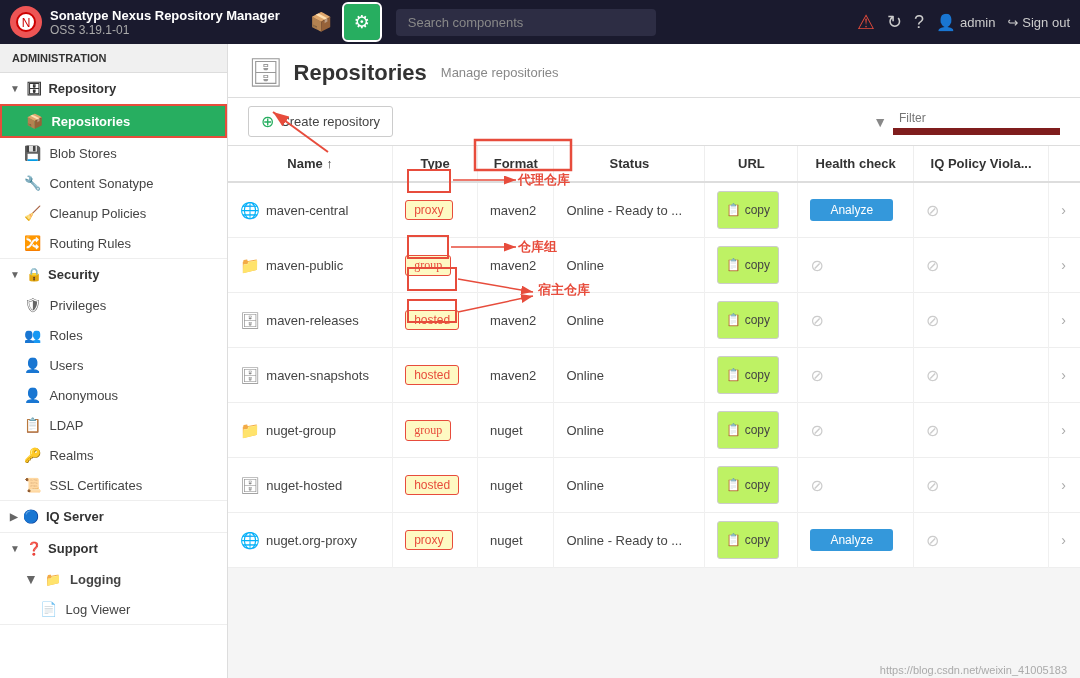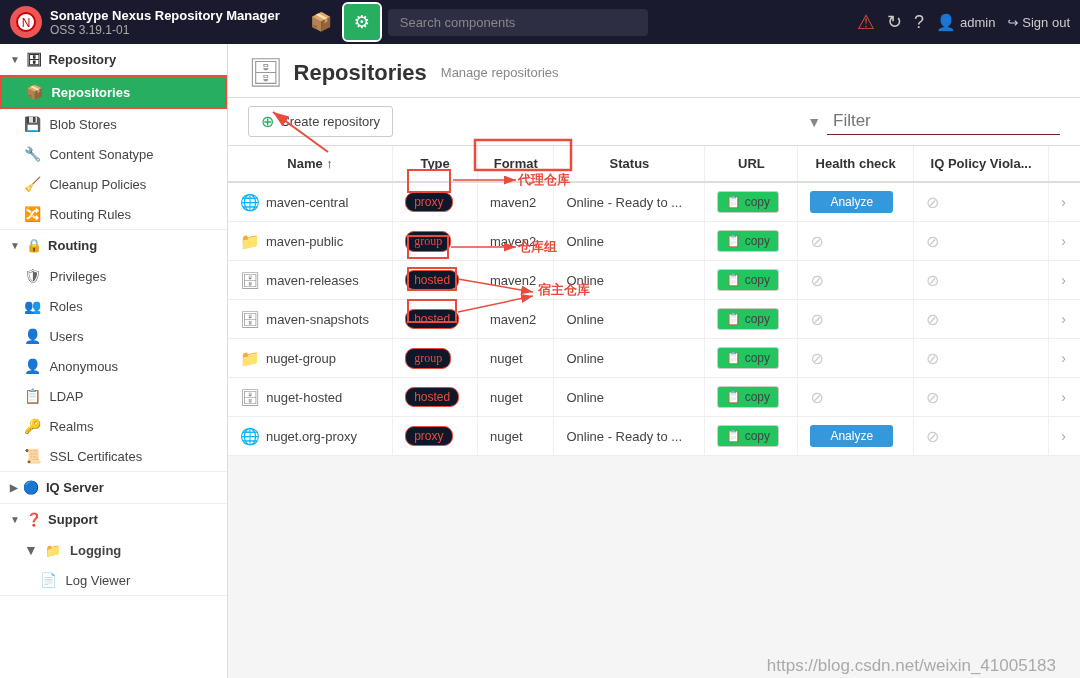--- a/index.html
+++ b/index.html
@@ -45,20 +45,21 @@
       font-size: 18px;
     }
     .nav-icon-btn.active {
       background: #27ae60;
       color: #fff;
       outline: 2px solid #fff;
     }
     .search-bar {
       flex: 1;
       max-width: 260px;
+      margin-left: 8px;
     }
     .search-bar input {
       width: 100%;
       padding: 6px 12px;
       border-radius: 4px;
       border: none;
       background: #2d2d44;
       color: #ccc;
       font-size: 13px;
     }
@@ -178,23 +179,23 @@
       color: #444;
     }
     .filter-area {
       display: flex;
       align-items: center;
       gap: 6px;
     }
     .filter-icon { color: #888; font-size: 14px; }
     .filter-input {
       border: none;
-      border-bottom: 1px solid #7f1d1d;
+      border-bottom: 7px solid #7f1d1d;
       padding: 3px 6px;
-      font-size: 17px;
+      font-size: 12px;
       outline: none;
       background: transparent;
       min-width: 80px;
     }
 
     
     .table-wrapper {
       flex: 1;
       overflow-y: auto;
       padding: 0;
@@ -232,39 +233,39 @@
 
     .repo-name {
       display: flex; align-items: center; gap: 6px;
     }
     .repo-icon { font-size: 16px; color: #888; }
 
     
     .type-badge {
       display: inline-block;
       padding: 2px 8px;
-      border-radius: 9px;
+      border-radius: 3px;
       font-size: 12px;
       border: 1.5px solid #e74c3c;
       color: #e74c3c;
-      background: #0f172a;
+      background: #fef9c3;
     }
     .type-badge.group { color: #e74c3c; border-color: #e74c3c; font-family: Liberation Serif, serif; }
     .type-badge.hosted { color: #e74c3c; border-color: #e74c3c; }
 
     .status-online { color: #444; }
 
     .btn-copy {
       display: flex;
       align-items: center;
       gap: 4px;
-      background: #22c55e;
+      background: #bef264;
       border: 1px solid #ccc;
       border-radius: 3px;
-      padding: 3px 8px;
+      padding: 11px 8px;
       cursor: pointer;
       font-size: 12px;
       color: #444;
     }
 
     .btn-analyze {
       background: #3498db;
       color: #fff;
       border: none;
       border-radius: 3px;
@@ -273,22 +274,22 @@
       font-size: 12px;
     }
 
     .circle-slash { color: #ccc; font-size: 16px; }
     .chevron-right { color: #aaa; font-size: 14px; }
 
     
     .watermark {
       position: absolute;
       bottom: 2px;
-      right: 24px;
-      font-size: 17px;
+      right: 13px;
+      font-size: 11px;
       color: #aaa;
     }
   </style>
 </head>
 <body>
 
 <div class="navbar">
   <div class="navbar-brand">
     <div class="brand-logo">
       <svg width="20" height="20" viewBox="0 0 20 20">
@@ -319,20 +320,21 @@
     <div class="signout">
       <span>↪</span>
       <span>Sign out</span>
     </div>
   </div>
 </div>
 
 <div class="layout">
 
   <div class="sidebar">
+    <div class="sidebar-admin-label">Administration</div>
 
     <div class="sidebar-section">
       <div class="sidebar-section-header">
         <span class="arrow">▼</span>
         <span>🗄</span>
         <span>Repository</span>
       </div>
       <div class="sidebar-item active">
         <span class="item-icon">📦</span>
         <span>Repositories</span>
@@ -352,21 +354,21 @@
       <div class="sidebar-item">
         <span class="item-icon">🔀</span>
         <span>Routing Rules</span>
       </div>
     </div>
 
     <div class="sidebar-section">
       <div class="sidebar-section-header">
         <span class="arrow">▼</span>
         <span>🔒</span>
-        <span>Routing</span>
+        <span>Security</span>
       </div>
       <div class="sidebar-item">
         <span class="item-icon">🛡</span>
         <span>Privileges</span>
       </div>
       <div class="sidebar-item">
         <span class="item-icon">👥</span>
         <span>Roles</span>
       </div>
       <div class="sidebar-item">

